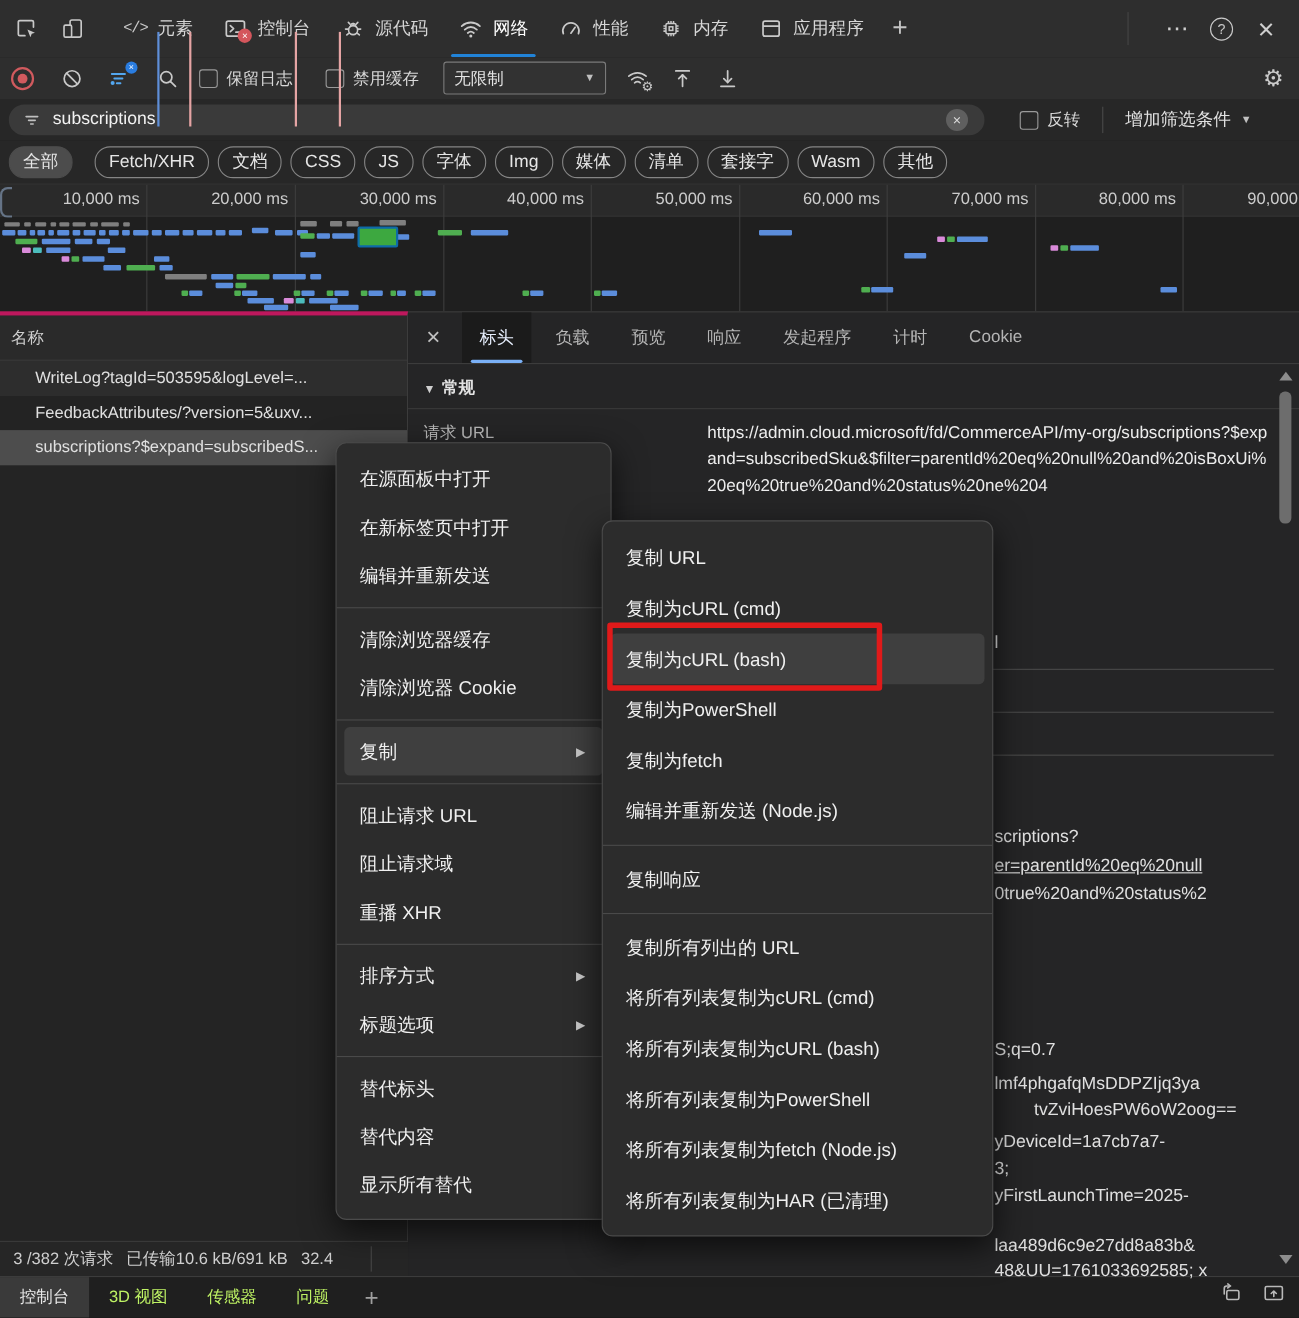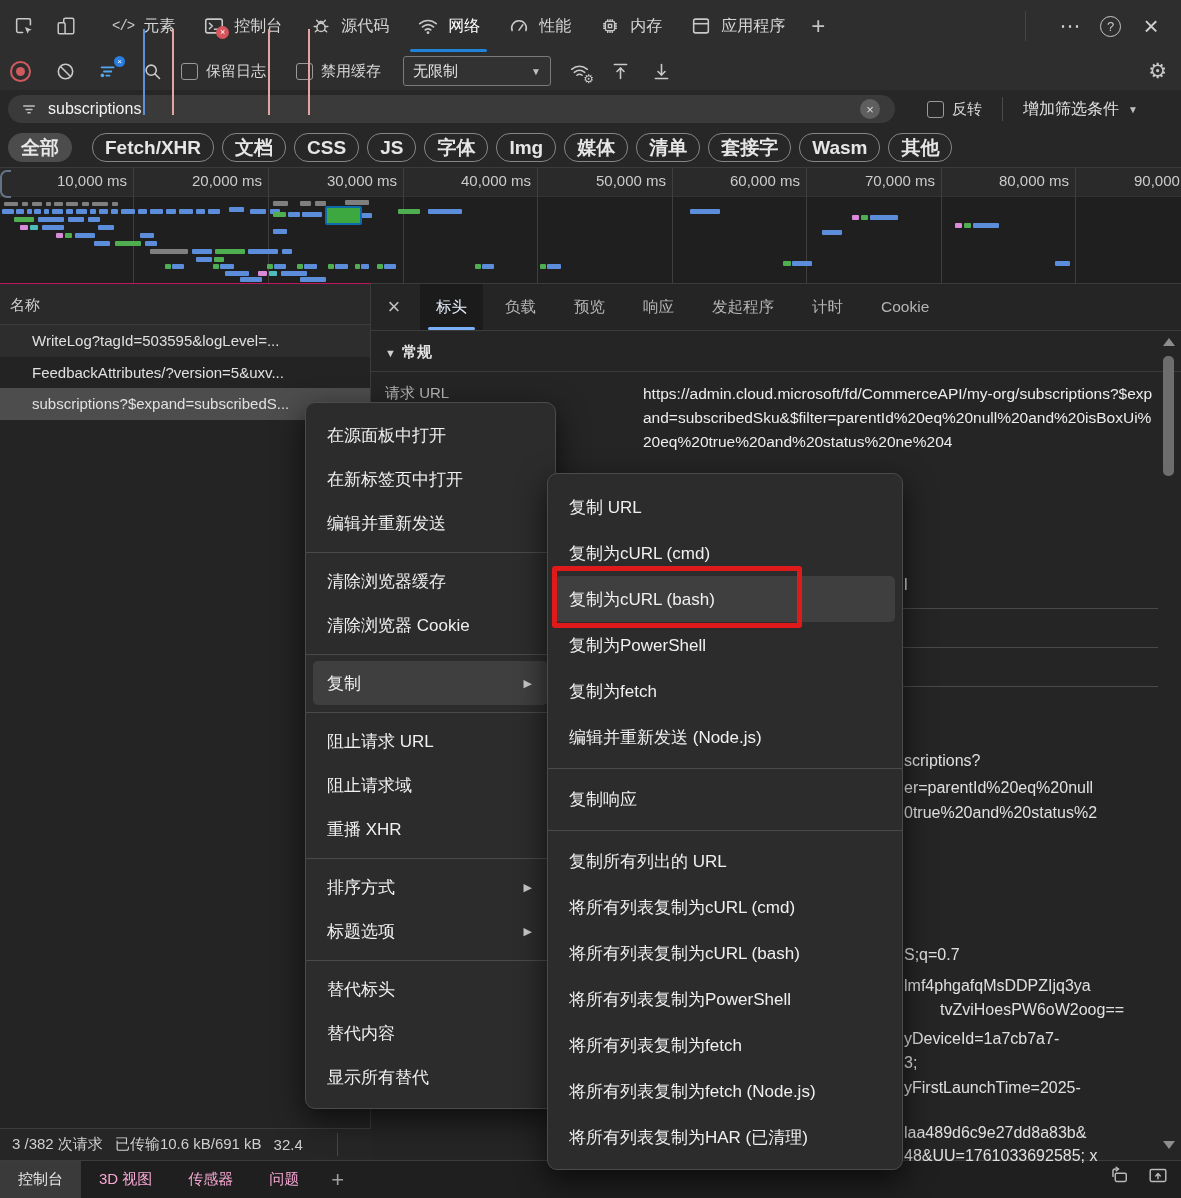--- a/index.html
+++ b/index.html
@@ -49,21 +49,21 @@
   .clearbtn{position:absolute;left:852px;top:4px;width:20px;height:20px;border-radius:50%;background:#5f5f5f;
             color:#dadada;font-size:13px;display:flex;align-items:center;justify-content:center;}
   .inv{margin-left:32px;}
   .frdiv{width:1px;height:24px;background:#4a4a4a;margin:0 20px;}
   .addf{display:flex;align-items:center;gap:9px;font-size:16px;color:#e0e0e0;}
   .addf .car{font-size:10px;color:#c0c0c0;}
   
   .typerow{position:absolute;left:0;top:128px;width:1181px;height:40px;background:#272727;
            border-bottom:1px solid #3a3a3a;display:flex;align-items:center;gap:8px;padding-left:8px;box-sizing:border-box;}
   .tf{height:27px;border:1px solid #858585;border-radius:14px;padding:0 12px;display:flex;align-items:center;
-      font-size:19px;color:#e6e6e6;white-space:nowrap;font-weight:bold;}
+      font-size:16px;color:#e6e6e6;white-space:nowrap;}
   .tf.active{background:#4c4c4c;border-color:#4c4c4c;}
   .tfdiv{width:1px;height:22px;background:#565656;margin:0 2px;}
   
   .timeline{position:absolute;left:0;top:168px;width:1181px;height:115px;background:#1f1f1f;}
   .tl-head{position:absolute;left:0;top:0;width:1181px;height:28px;background:#2a2a2a;border-bottom:1px solid #333;}
   .tl-cell{position:absolute;top:0;height:115px;border-right:1px solid #3e3e3e;box-sizing:border-box;
            font-size:15px;color:#cccccc;text-align:right;padding-right:6px;padding-top:4px;white-space:nowrap;overflow:visible;}
   .grip{position:absolute;left:0;top:2px;width:9px;height:24px;border:2px solid #7e93ad;border-right:none;
         border-radius:7px 0 0 7px;opacity:.7;}
   .evline{position:absolute;top:29px;height:86px;width:2px;}
@@ -71,21 +71,21 @@
   .c-evpink{background:#e5a4a4;}
   .wbar{position:absolute;border-radius:1px;}
   .c-blue{background:#5b8ddb;}
   .c-green{background:#4fae50;}
   .c-gray{background:#7f7f7f;}
   .c-pink{background:#d98ad9;}
   .c-cyan{background:#4cbcbc;}
   .bigbar{position:absolute;background:#3da840;border:2px solid #0e6aa8;border-radius:2px;}
   
   .reqpane{position:absolute;left:0;top:283px;width:371px;height:845px;background:#242424;
-           border-right:1px solid #3c3c3c;border-top:1px solid #be185d;box-sizing:border-box;}
+           border-right:1px solid #3c3c3c;border-top:4px solid #be185d;box-sizing:border-box;}
   .reqhead{height:41px;line-height:41px;padding-left:10px;background:#2a2a2a;border-bottom:1px solid #3c3c3c;
            font-size:15px;color:#cfcfcf;box-sizing:border-box;}
   .reqrows > div.rrow{height:31.5px;display:flex;align-items:center;padding-left:32px;font-size:15px;color:#e0e0e0;
            white-space:nowrap;overflow:hidden;}
   .reqrows > div.rrow:nth-of-type(1){background:#2d2d2d;}
   .reqrows > div.rrow:nth-of-type(2){background:#232323;}
   .rrow.selected{background:#4d4d4d !important;}
   
   .sumbar{position:absolute;left:0;top:1128px;width:371px;height:32px;background:#262626;border-top:1px solid #3c3c3c;
           display:flex;align-items:center;font-size:15px;color:#cfcfcf;box-sizing:border-box;}
@@ -108,21 +108,21 @@
   .frag{position:absolute;font-size:16px;color:#e0e0e0;white-space:nowrap;z-index:1;}
   
   .sb-tri-up{position:absolute;left:1163px;top:338px;width:0;height:0;border-left:6px solid transparent;
              border-right:6px solid transparent;border-bottom:8px solid #8d8d8d;z-index:1;}
   .sb-tri-dn{position:absolute;left:1163px;top:1141px;width:0;height:0;border-left:6px solid transparent;
              border-right:6px solid transparent;border-top:8px solid #8d8d8d;z-index:1;}
   .sb-thumb{position:absolute;left:1163px;top:356px;width:11px;height:120px;background:#6d6d6d;border-radius:5px;z-index:1;}
   
   .drawer{position:absolute;left:0;top:1160px;width:1181px;height:38px;background:#1f1f1f;border-top:1px solid #3c3c3c;
           display:flex;align-items:stretch;box-sizing:border-box;}
-  .drtab{display:flex;align-items:center;padding:0 18px;font-size:15px;color:#f9a8d4;white-space:nowrap;}
+  .drtab{display:flex;align-items:center;padding:0 18px;font-size:15px;color:#bef264;white-space:nowrap;}
   .drtab.active{background:#3a3a3a;color:#e8e8e8;}
   .drplus{display:flex;align-items:center;font-size:22px;color:#9f9f9f;padding:0 14px;font-weight:300;}
   .dricons{position:absolute;right:12px;top:1164px;display:flex;gap:18px;z-index:1;}
   
   .menu{position:absolute;background:#2c2c2c;border:1px solid #4b4b4b;border-radius:10px;
         box-shadow:0 10px 30px rgba(0,0,0,.65);padding:10px 0 9px 0;font-size:17px;color:#f0f0f0;box-sizing:border-box;}
   #menu1{left:305px;top:402px;width:251px;z-index:5;}
   #menu2{left:547px;top:473px;width:356px;z-index:6;}
   .mi{display:flex;align-items:center;margin:0 7px;padding:0 10px 0 14px;border-radius:5px;white-space:nowrap;}
   #menu1 .mi{height:44px;}
@@ -616,21 +616,21 @@
   <div>
 
   <span class="hline" style="z-index: 1; left: 375px; top: 608px; width: 783px;"></span>
       <span class="hline" style="z-index: 1; left: 375px; top: 647px; width: 783px;"></span>
       <span class="hline" style="z-index: 1; left: 375px; top: 686px; width: 783px;"></span>
     </div>
   <div>
 
   <span class="frag" style="left: 904px; top: 576px;"><i style="font-style:normal">l</i></span>
       <span class="frag" style="left: 904px; top: 752px;"><i style="font-style:normal">scriptions?</i></span>
-      <span class="frag" style="left: 904px; top: 779px;"><i style="font-style:normal">er=parentId%20eq%20null</i></span>
+      <span class="frag" style="left: 904px; top: 779px; text-decoration: underline;"><i style="font-style:normal">er=parentId%20eq%20null</i></span>
       <span class="frag" style="left: 904px; top: 804px;"><i style="font-style:normal">0true%20and%20status%2</i></span>
       <span class="frag" style="left: 904px; top: 946px;"><i style="font-style:normal">S;q=0.7</i></span>
       <span class="frag" style="left: 904px; top: 977px;"><i style="font-style:normal">lmf4phgafqMsDDPZIjq3ya</i></span>
       <span class="frag" style="left: 904px; top: 1001px; margin-left: 36px;"><i style="font-style:normal">tvZviHoesPW6oW2oog==</i></span>
       <span class="frag" style="left: 904px; top: 1030px;"><i style="font-style:normal">yDeviceId=1a7cb7a7-</i></span>
       <span class="frag" style="left: 904px; top: 1054px;"><i style="font-style:normal">3;</i></span>
       <span class="frag" style="left: 904px; top: 1079px;"><i style="font-style:normal">yFirstLaunchTime=2025-</i></span>
       <span class="frag" style="left: 904px; top: 1124px;"><i style="font-style:normal">laa489d6c9e27dd8a83b&amp;</i></span>
       <span class="frag" style="left: 904px; top: 1147px;"><i style="font-style:normal">48&amp;UU=1761033692585; x</i></span>
     </div>
@@ -899,26 +899,20 @@
         </div>
       </div>
 
       <div>
 
         <div class="mi">
           <span>将所有列表复制为PowerShell</span>
         </div>
       </div>
 
-      <div>
-
-        <div class="mi">
-          <span>将所有列表复制为fetch</span>
-        </div>
-      </div>
 
       <div>
 
         <div class="mi">
           <span>将所有列表复制为fetch (Node.js)</span>
         </div>
       </div>
 
       <div>
 

